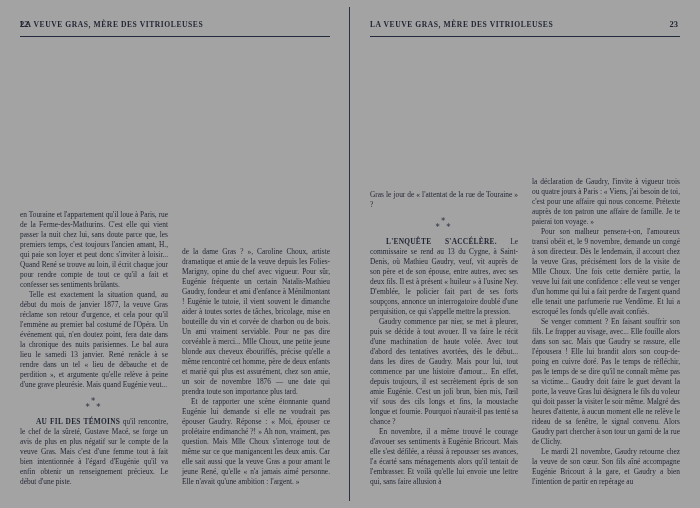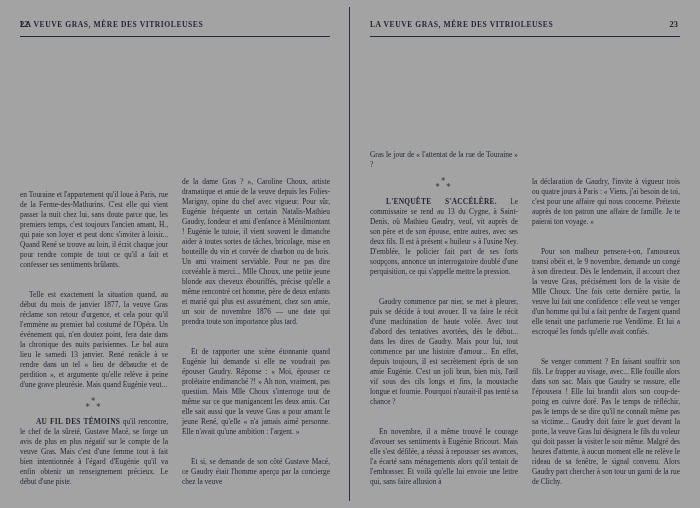--- a/index.html
+++ b/index.html
@@ -33,21 +33,21 @@
   .cols {
     display: flex; gap: 14px;
     margin-top: 22px; height: 428px; overflow: hidden; align-items: flex-end;
   }
   .col {
     flex: 1; min-width: 0;
     text-align: justify;
     font-size: 7.4px; line-height: 10px;
   }
   .para { margin: 0; }
-  .para.indent { text-indent: 9px; margin-top: 20px; }
+  .para.indent { text-indent: 9px; }
   .lead-caps   { font-weight: 600; letter-spacing: 0.25px; margin-left: 16px; }
   .lead-italic { font-style: italic; }
   .ornament {
     text-align: center;
     margin: 8px 0 7px 0;
     font-family: "DejaVu Sans", sans-serif;
     color: #232a3c;
   }
   .orn-line { display: block; font-size: 8.5px; line-height: 6px; letter-spacing: 2px; }
   .gutter {
@@ -73,21 +73,20 @@
           <p class="para indent">Telle est exactement la situation quand, au début du mois de janvier 1877, la veuve Gras réclame son retour d'urgence, et cela pour qu'il l'emmène au premier bal costumé de l'Opéra. Un événement qui, n'en doutez point, fera date dans la chronique des nuits parisiennes. Le bal aura lieu le samedi 13 janvier. René renâcle à se rendre dans un tel « lieu de débauche et de perdition », et argumente qu'elle relève à peine d'une grave pleurésie. Mais quand Eugénie veut...</p>
           <div class="ornament">
             <span class="orn-line">*</span>
             <span class="orn-line">*  *</span>
           </div>
           <p class="para"><span class="lead-caps">AU FIL DES TÉMOINS</span> qu'il rencontre, le chef de la sûreté, Gustave Macé, se forge un avis de plus en plus négatif sur le compte de la veuve Gras. Mais c'est d'une femme tout à fait bien intentionnée à l'égard d'Eugénie qu'il va enfin obtenir un renseignement précieux. Le début d'une piste.</p>
         </div>
       <div class="col">
           <p class="para">de la dame Gras ? », Caroline Choux, artiste dramatique et amie de la veuve depuis les Folies-Marigny, opine du chef avec vigueur. Pour sûr, Eugénie fréquente un certain Natalis-Mathieu Gaudry, fondeur et ami d'enfance à Ménilmontant ! Eugénie le tutoie, il vient souvent le dimanche aider à toutes sortes de tâches, bricolage, mise en bouteille du vin et corvée de charbon ou de bois. Un ami vraiment serviable. Pour ne pas dire corvéable à merci... Mlle Choux, une petite jeune blonde aux cheveux ébouriffés, précise qu'elle a même rencontré cet homme, père de deux enfants et marié qui plus est assurément, chez son amie, un soir de novembre 1876 — une date qui prendra toute son importance plus tard.</p>
           <p class="para indent">Et de rapporter une scène étonnante quand Eugénie lui demande si elle ne voudrait pas épouser Gaudry. Réponse : « Moi, épouser ce prolétaire endimanché ?! » Ah non, vraiment, pas question. Mais Mlle Choux s'interroge tout de même sur ce que manigancent les deux amis. Car elle sait aussi que la veuve Gras a pour amant le jeune René, qu'elle « n'a jamais aimé personne. Elle n'avait qu'une ambition : l'argent. »</p>
-          <p class="para indent">Et si, se demande de son côté Gustave Macé, ce Gaudry était l'homme aperçu par la concierge chez la veuve</p>
         </div>
     </div>
   </div>
 
   <div class="gutter"></div>
 
   <div class="page">
     <div class="pagehead">
       <span class="running-title">LA VEUVE GRAS, MÈRE DES VITRIOLEUSES</span>
       <span class="folio folio-right">23</span>
@@ -101,17 +100,18 @@
             <span class="orn-line">*  *</span>
           </div>
           <p class="para"><span class="lead-caps">L'ENQUÊTE S'ACCÉLÈRE.</span> Le commissaire se rend au 13 du Cygne, à Saint-Denis, où Mathieu Gaudry, veuf, vit auprès de son père et de son épouse, entre autres, avec ses deux fils. Il est à présent « huileur » à l'usine Ney. D'emblée, le policier fait part de ses forts soupçons, annonce un interrogatoire doublé d'une perquisition, ce qui s'appelle mettre la pression.</p>
           <p class="para indent">Gaudry commence par nier, se met à pleurer, puis se décide à tout avouer. Il va faire le récit d'une machination de haute volée. Avec tout d'abord des tentatives avortées, dès le début... dans les dires de Gaudry. Mais pour lui, tout commence par une histoire d'amour... En effet, depuis toujours, il est secrètement épris de son amie Eugénie. C'est un joli brun, bien mis, l'œil vif sous des cils longs et fins, la moustache longue et fournie. Pourquoi n'aurait-il pas tenté sa chance ?</p>
           <p class="para indent">En novembre, il a même trouvé le courage d'avouer ses sentiments à Eugénie Bricourt. Mais elle s'est défilée, a réussi à repousser ses avances, l'a écarté sans ménagements alors qu'il tentait de l'embrasser. Et voilà qu'elle lui envoie une lettre qui, sans faire allusion à</p>
         </div>
       <div class="col">
           <p class="para">la déclaration de Gaudry, l'invite à vigueur trois ou quatre jours à Paris : « Viens, j'ai besoin de toi, c'est pour une affaire qui nous concerne. Prétexte auprès de ton patron une affaire de famille. Je te paierai ton voyage. »</p>
           <p class="para indent">Pour son malheur pensera-t-on, l'amoureux transi obéit et, le 9 novembre, demande un congé à son directeur. Dès le lendemain, il accourt chez la veuve Gras, précisément lors de la visite de Mlle Choux. Une fois cette dernière partie, la veuve lui fait une confidence : elle veut se venger d'un homme qui lui a fait perdre de l'argent quand elle tenait une parfumerie rue Vendôme. Et lui a escroqué les fonds qu'elle avait confiés.</p>
           <p class="para indent">Se venger comment ? En faisant souffrir son fils. Le frapper au visage, avec... Elle fouille alors dans son sac. Mais que Gaudry se rassure, elle l'épousera ! Elle lui brandit alors son coup-de-poing en cuivre doré. Pas le temps de réfléchir, pas le temps de se dire qu'il ne connaît même pas sa victime... Gaudry doit faire le guet devant la porte, la veuve Gras lui désignera le fils du voleur qui doit passer la visiter le soir même. Malgré des heures d'attente, à aucun moment elle ne relève le rideau de sa fenêtre, le signal convenu. Alors Gaudry part chercher à son tour un garni de la rue de Clichy.</p>
+          <p class="para indent">Le mardi 21 novembre, Gaudry retourne chez la veuve de son cœur. Son fils aîné accompagne Eugénie Bricourt à la gare, et Gaudry a bien l'intention de partir en repérage au</p>
         </div>
     </div>
   </div>
 
 </div>
 
 </body></html>

